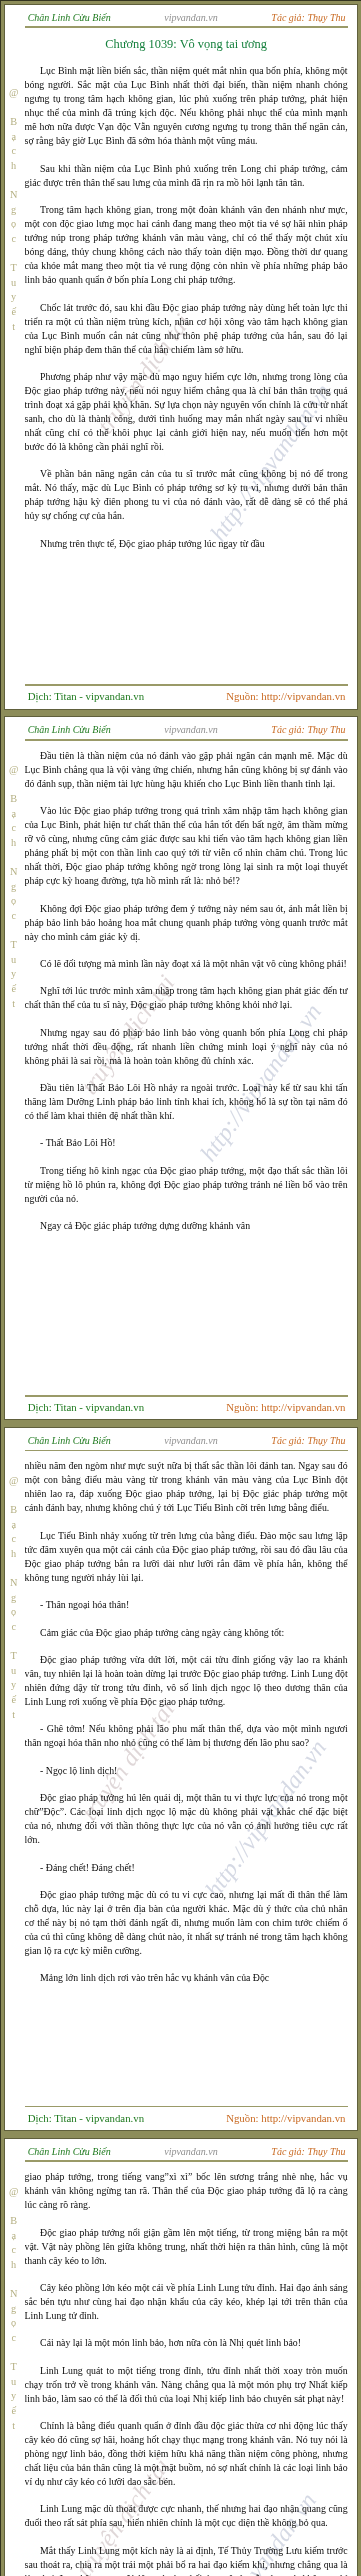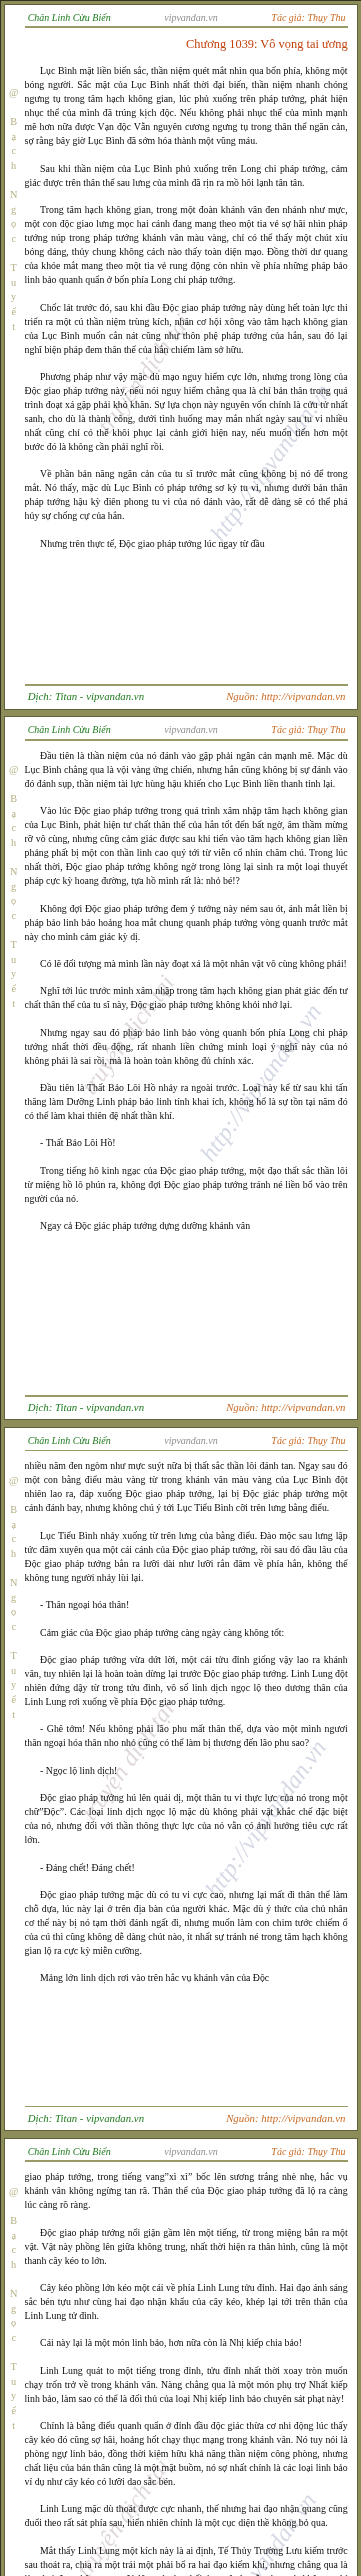--- a/index.html
+++ b/index.html
@@ -32,38 +32,38 @@
     display:flex;justify-content:space-between;align-items:baseline;
     padding:7.2px 2.1px 3.6px 3.1px;
     font-size:10px;font-style:italic;
   }
   .novel-title{color:#1f7a1f;}
   .site{color:#8f8f8f;}
   .author{color:#c96a22;}
   .rule{height:1.5px;background:#9a9a68;position:relative;z-index:2;}
   .chapter-title{
     position:relative;z-index:2;
-    text-align:right;color:#c2410c;
+    text-align:center;color:#15803d;
     font-size:12.4px;font-weight:normal;font-style:normal;
     margin:9.3px 0 4.1px;
   }
   .body{position:relative;z-index:2;flex:1;overflow:hidden;padding-top:8.2px;}
   .body p{
     margin:0 0 13.4px;
     text-indent:15.5px;
     text-align:justify;
     font-size:9.8px;
     line-height:14px;
     color:#0a0a0a;
   }
   .body p.cont{text-indent:0;}
   .footer-wrap{position:relative;z-index:2;margin-top:auto;padding-bottom:2.1px;}
   .footer{
     display:flex;justify-content:space-between;align-items:flex-end;
-    font-size:10.8px;font-style:italic;
+    font-size:10.8px;
     padding:4.6px 2.1px 1px 3.1px;
   }
   .translator{color:#1f7a1f;}
   .source{color:#c96a22;}
 
   .side-text{
     position:absolute;z-index:2;
     left:3.6px;top:47px;
     writing-mode:vertical-rl;
     text-orientation:upright;
@@ -201,21 +201,21 @@
       <span class="novel-title">Chân Linh Cửu Biến</span>
       <span class="site">vipvandan.vn</span>
       <span class="author">Tác giả: Thụy Thu</span>
     </header>
     <div class="rule"></div>
 
     <div class="body">
           <p class="cont">giao pháp tướng, trong tiếng vang”xì xì” bốc lên sương trắng nhè nhẹ, hắc vụ khánh vân không ngừng tan rã. Thân thể của Độc giao pháp tướng đã lộ ra càng lúc càng rõ ràng.</p>
           <p>Độc giao pháp tướng nổi giận gầm lên một tiếng, từ trong miệng bắn ra một vật. Vật này phồng lên giữa không trung, nhất thời hiện ra thân hình, cũng là một thanh cây kéo to lớn.</p>
           <p>Cây kéo phồng lớn kéo một cái về phía Linh Lung tửu đỉnh. Hai đạo ánh sáng sắc bén tựu như cùng hai đạo nhận khẩu của cây kéo, khép lại tới trên thân của Linh Lung tử đỉnh.</p>
-          <p>Cái này lại là một món linh bảo, hơn nữa còn là Nhị kiếp chia bảo!</p>
+          <p>Cái này lại là một món linh bảo, hơn nữa còn là Nhị quét linh bảo!</p>
           <p>Linh Lung quát to một tiếng trong đỉnh, tửu đỉnh nhất thời xoay tròn muốn chạy trốn trở về trong khánh vân. Nàng chẳng qua là một món phụ trợ Nhất kiếp linh bảo, làm sao có thể là đối thủ của loại Nhị kiếp linh bảo chuyên sát phạt này!</p>
           <p>Chính là bằng điểu quanh quẩn ở đỉnh đầu độc giác thừa cơ nhi động lúc thấy cây kéo đó cũng sợ hãi, hoảng hốt chạy thục mạng trong khánh vân. Nó tuy nói là phòng ngự linh bảo, đồng thời kiêm hữu khả năng thần niệm công phòng, nhưng chất liệu của bản thân cũng là một mặt buồm, nó sợ nhất chính là các loại linh bảo ví dụ như cây kéo có lưỡi dao sắc bén.</p>
           <p>Linh Lung mặc dù thoát được cực nhanh, thế nhưng hai đạo nhận quang cũng đuổi theo rất sát phía sau, hiển nhiên chính là một cục diện thề không bỏ qua.</p>
           <p>Mắt thấy Linh Lung một kích này là ai định, Tế Thủy Trường Lưu kiếm trước sau thoát ra, chia ra một trái một phải bổ ra hai đạo kiếm khí, nhưng chẳng qua là làm hai đạo nhận quang đó lộ ra thoáng hối ám một ít, vẫn theo sát không nghỉ sau lưng Linh Lung.</p>
         </div>
 
   </section>
 </div>
 </div>
 

